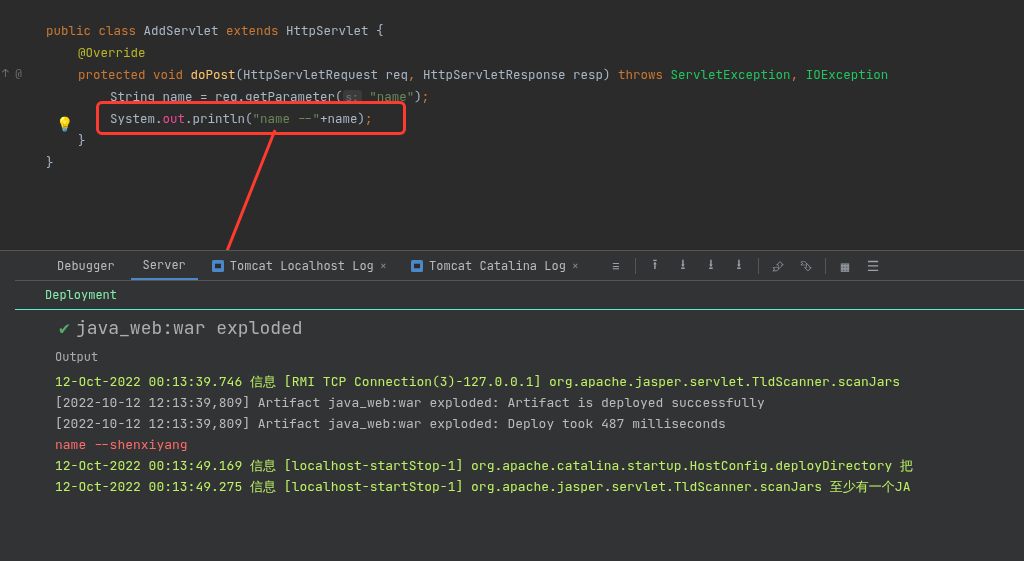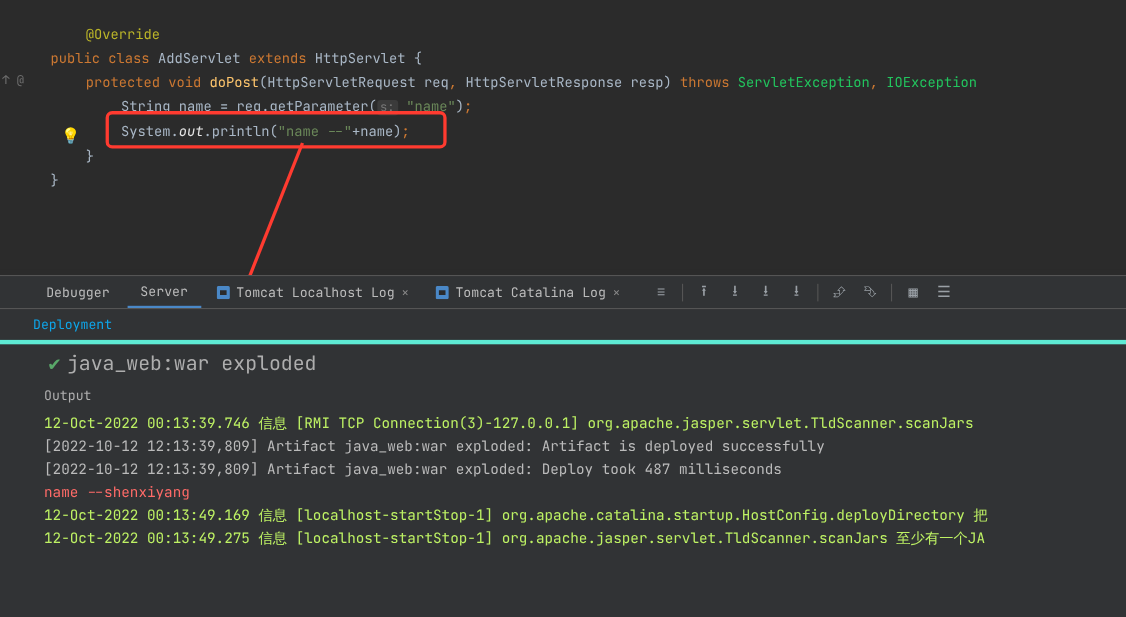--- a/index.html
+++ b/index.html
@@ -33,40 +33,41 @@
     top: 115px;
     color: #f0a732;
     font-size: 14px;
   }
   .code-line { white-space: pre; padding-left: 46px; line-height: 22px; }
   
   .kw { color: #cc7832; }          
   .cls { color: #a9b7c6; }
   .anno { color: #bbb529; }
   .method { color: #ffc66d; }
-  .field-italic { color: #e5e5e5; font-style: italic; }
+  .field-italic { color: #ec4899; }
   .str { color: #6a8759; }
   .param-hint { color:#787878; background:#3b3b3b; padding:0 3px; border-radius:3px; font-size:11px;}
   .comma { color: #cc7832; }
   .paren { color: #a9b7c6; }
   .dim   { color: #22c55e; }
   
   .red-box {
     position: absolute;
     border: 3px solid #ff3b30;
     border-radius: 6px;
     pointer-events: none;
   }
   
   
   .panel {
     position: absolute;
     top: 250px; left: 0; right: 0; bottom: 0;
     background: #313335;
     border-top: 1px solid #555;
+    padding-left: 15px;
   }
   .tabs {
     display: flex; align-items: center;
     height: 30px;
     border-bottom: 1px solid #555;
     padding-left: 30px;
     gap: 4px;
   }
   .tab {
     padding: 5px 12px;
@@ -77,23 +78,23 @@
   .tab.active { border-bottom: 2px solid #4a88c7; }
   .logtab { display:flex; align-items:center; gap:6px; padding:5px 10px; color:#bbbbbb; font-size:12px;}
   .logtab .close { color:#8a8a8a; font-size:12px; }
   .tomcat-icon { width:12px; height:12px; display:inline-block; }
   .toolbar-right { margin-left:14px; display:flex; align-items:center; gap:10px; }
   .tb-btn { color:#9aa0a6; font-size:14px; width:18px; text-align:center; }
   .tb-sep { width:1px; height:16px; background:#555; }
   
   .deploy-row {
     padding: 6px 30px;
-    color:#0ea5e9;
+    color:#86efac;
     font-size:12px;
-    border-bottom: 4px solid #5eead4;
+    border-bottom: 1px solid #5eead4;
   }
   .artifact-row {
     padding: 6px 30px 6px 44px;
     color:#aeaeae;
     font-size:18px;
   }
   .artifact-row .check { color:#59a869; margin-right:6px; }
   
   .output-label {
     padding: 4px 30px 6px 40px;
@@ -118,23 +119,23 @@
     pointer-events:none;
   }
 </style>
 </head>
 <body>
 
 <div class="editor">
   <span class="gutter-mark" style="top:66px;">↑ @</span>
   <span class="bulb">💡</span>
 
+  <div class="code-line"><span class="kw">public </span><span class="kw">class </span><span class="cls">AddServlet </span><span class="kw">extends </span><span class="cls">HttpServlet </span><span class="paren">{</span></div>
+
   <div class="code-line" style="padding-left:78px;"><span class="anno">@Override</span></div>
-
-  <div class="code-line"><span class="kw">public </span><span class="kw">class </span><span class="cls">AddServlet </span><span class="kw">extends </span><span class="cls">HttpServlet </span><span class="paren">{</span></div>
 
   <div class="code-line" style="padding-left:78px;"><span class="kw">protected </span><span class="kw">void </span><span class="method">doPost</span><span class="paren">(HttpServletRequest req</span><span class="comma">,</span><span class="paren"> HttpServletResponse resp) </span><span class="kw">throws </span><span class="dim">ServletException</span><span class="comma">,</span><span class="dim"> IOException </span></div>
 
   <div class="code-line" style="padding-left:110px;"><span>String name = req.getParameter(</span><span class="param-hint">s:</span><span class="str"> "name"</span><span>)</span><span class="comma">;</span></div>
 
   <div class="code-line" style="padding-left:110px;"><span>System.</span><span class="field-italic">out</span><span>.println(</span><span class="str">"name --"</span><span>+name)</span><span class="comma">;</span></div>
 
   <div class="code-line" style="padding-left:78px;"><span>}</span></div>
   <div class="code-line"><span>}</span></div>
 </div>

